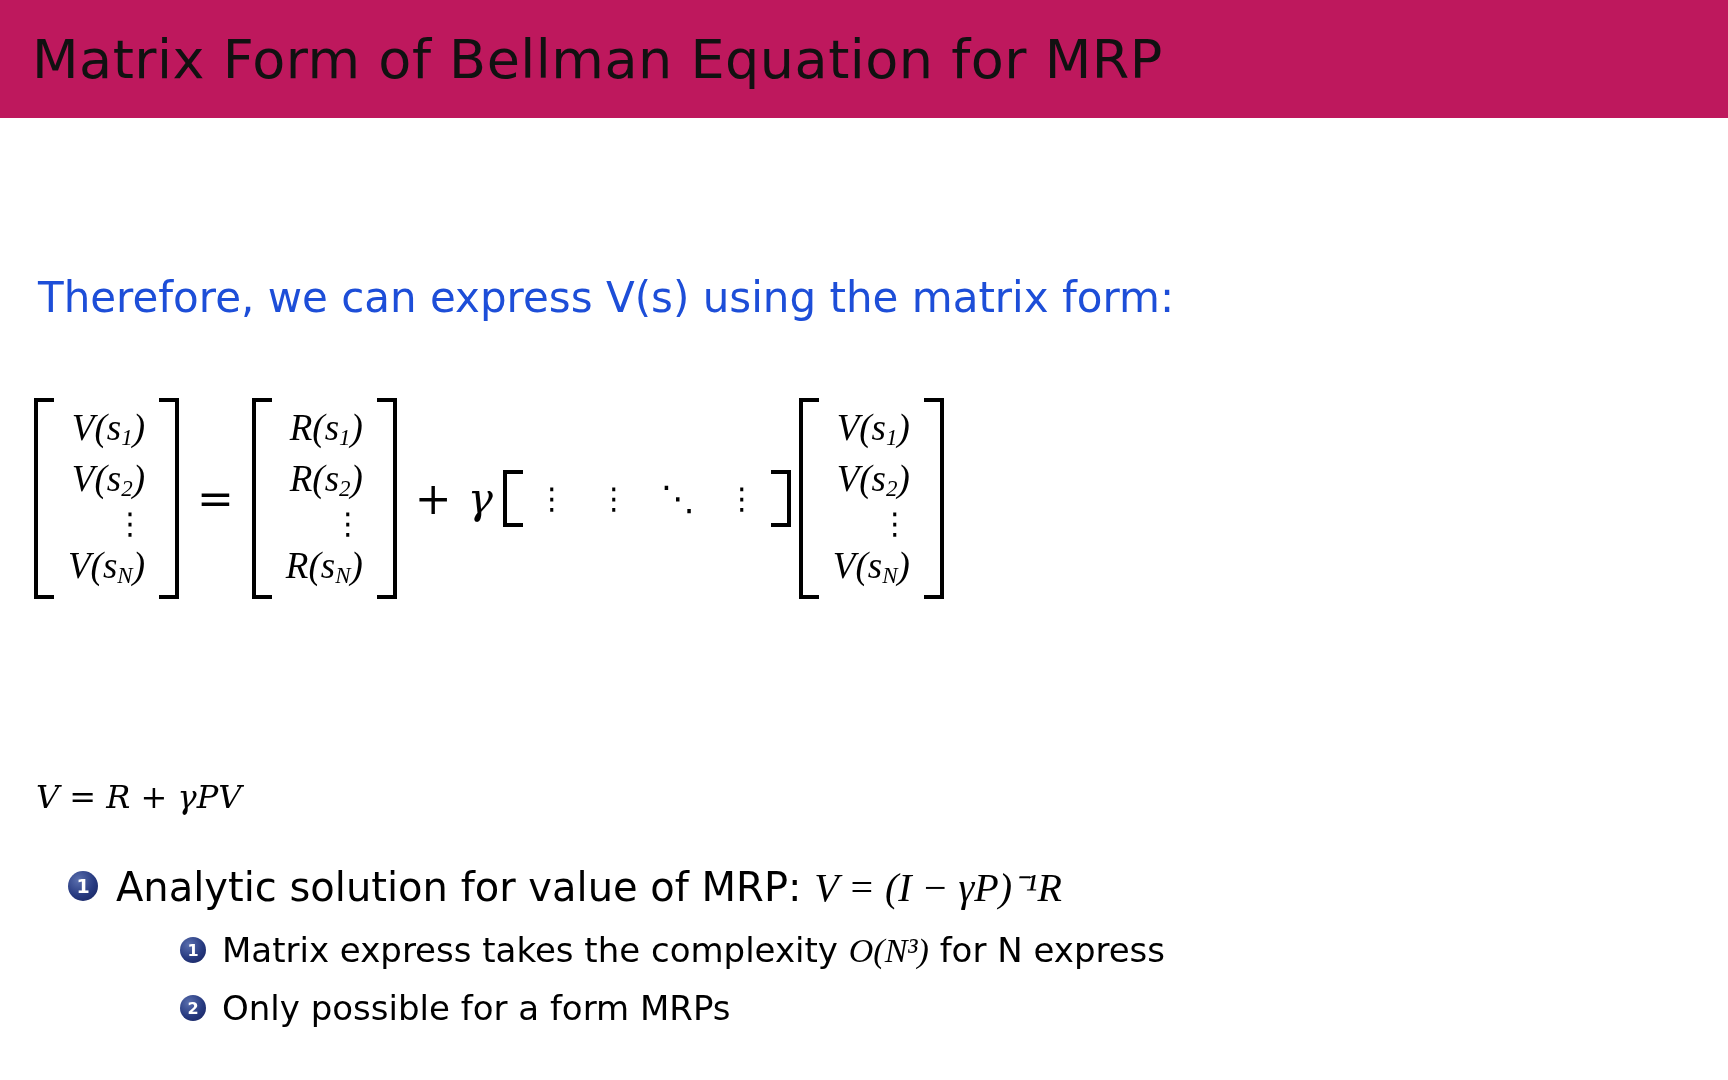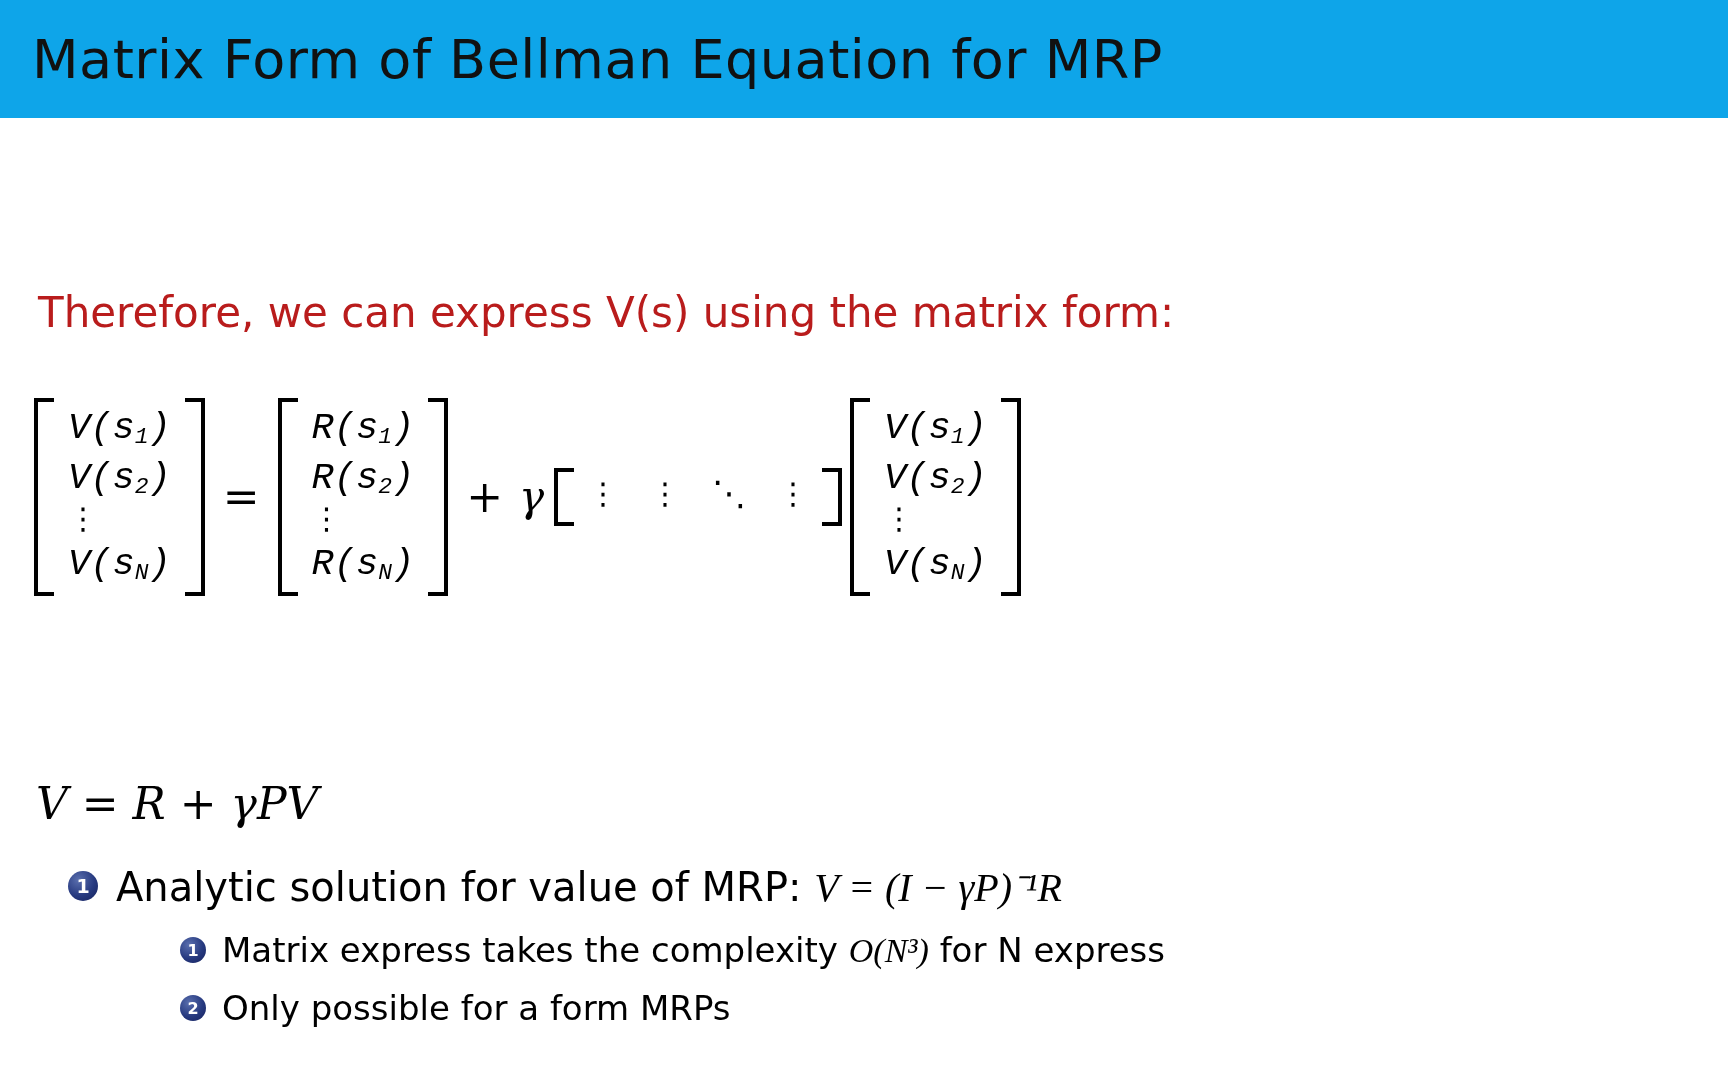--- a/index.html
+++ b/index.html
@@ -20,21 +20,21 @@
     height: 1080px;
     background: #ffffff;
   }
   
   .title-bar {
     position: absolute;
     top: 0;
     left: 0;
     width: 1728px;
     height: 118px;
-    background: #0ea5e9;
+    background: #be185d;
     display: flex;
     align-items: center;
   }
   .title-text {
     font-size: 54px;
     font-weight: 400;
     letter-spacing: 0.5px;
     padding-left: 32px;
     color: #111111;
     font-family: "DejaVu Sans", sans-serif;
@@ -42,24 +42,24 @@
   
   .body-area {
     position: absolute;
     top: 118px;
     left: 0;
     width: 1728px;
     height: 962px;
   }
   .lead-text {
     position: absolute;
-    top: 170px;
+    top: 155px;
     left: 38px;
     font-size: 42px;
-    color: #b91c1c;
+    color: #1d4ed8;
     white-space: nowrap;
   }
   
   .equation-row {
     position: absolute;
     top: 280px;
     left: 30px;
     display: flex;
     align-items: center;
     gap: 0px;
@@ -87,24 +87,24 @@
     border-left: 4px solid #000;
   }
   .matrix::after {
     right: 0;
     border-right: 4px solid #000;
   }
   table.m {
     border-collapse: collapse;
   }
   table.m td {
-    font-family: Liberation Mono, monospace;
+    font-family: Liberation Serif, serif;
     font-style: italic;
     font-size: 37px;
-    text-align: left;
+    text-align: right;
     padding: 5px 16px;
     white-space: nowrap;
     line-height: 1.05;
   }
   table.m td.vdots {
     font-style: normal;
     font-size: 30px;
     letter-spacing: 0;
     padding-top: 2px;
     padding-bottom: 2px;
@@ -129,21 +129,21 @@
     font-style: italic;
     padding: 0 6px 0 2px;
   }
   
   .vrpv {
     position: absolute;
     top: 660px;
     left: 36px;
     font-family: "DejaVu Serif", serif;
     font-style: italic;
-    font-size: 44px;
+    font-size: 32px;
     white-space: nowrap;
   }
   
   .bullet-l1 {
     position: absolute;
     top: 740px;
     left: 68px;
     display: flex;
     align-items: center;
     font-size: 40px;

